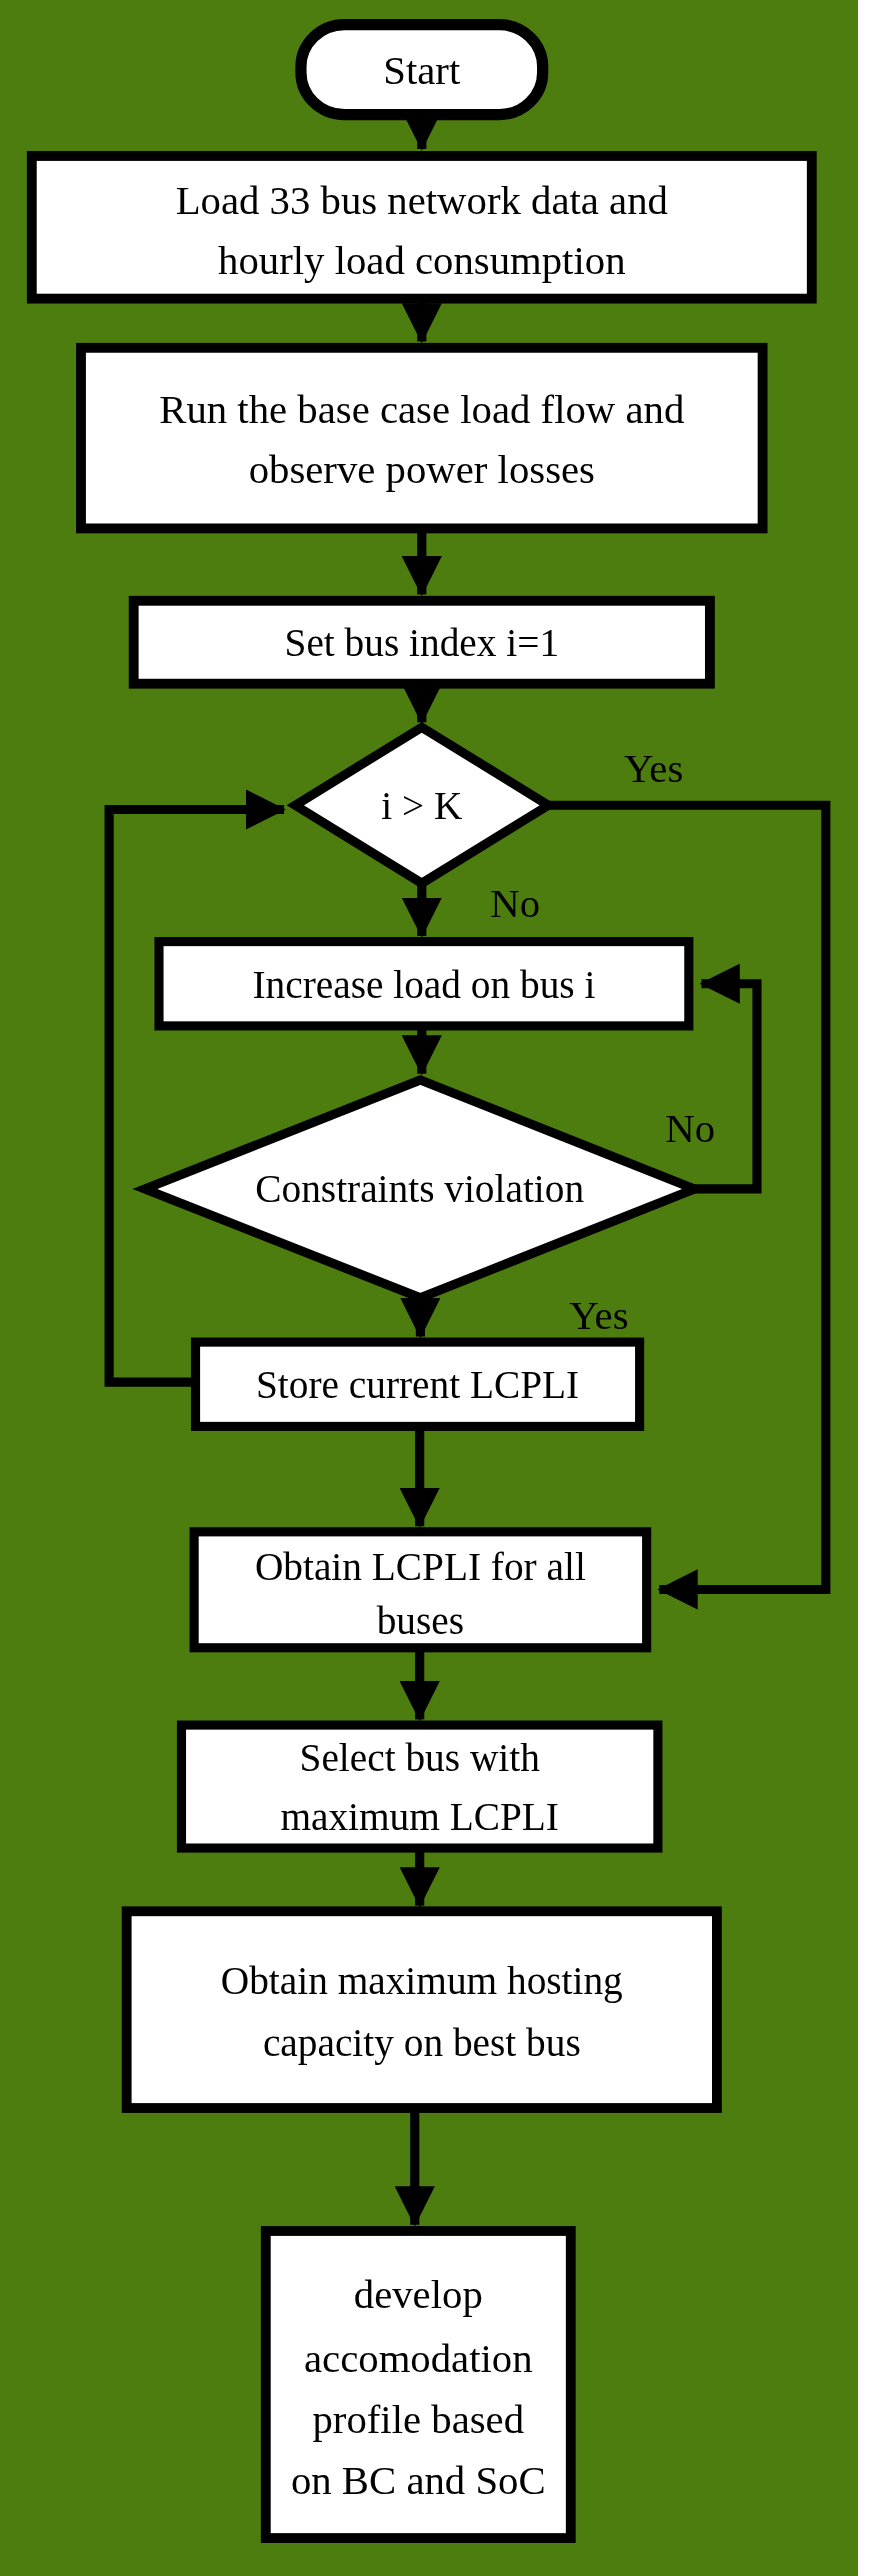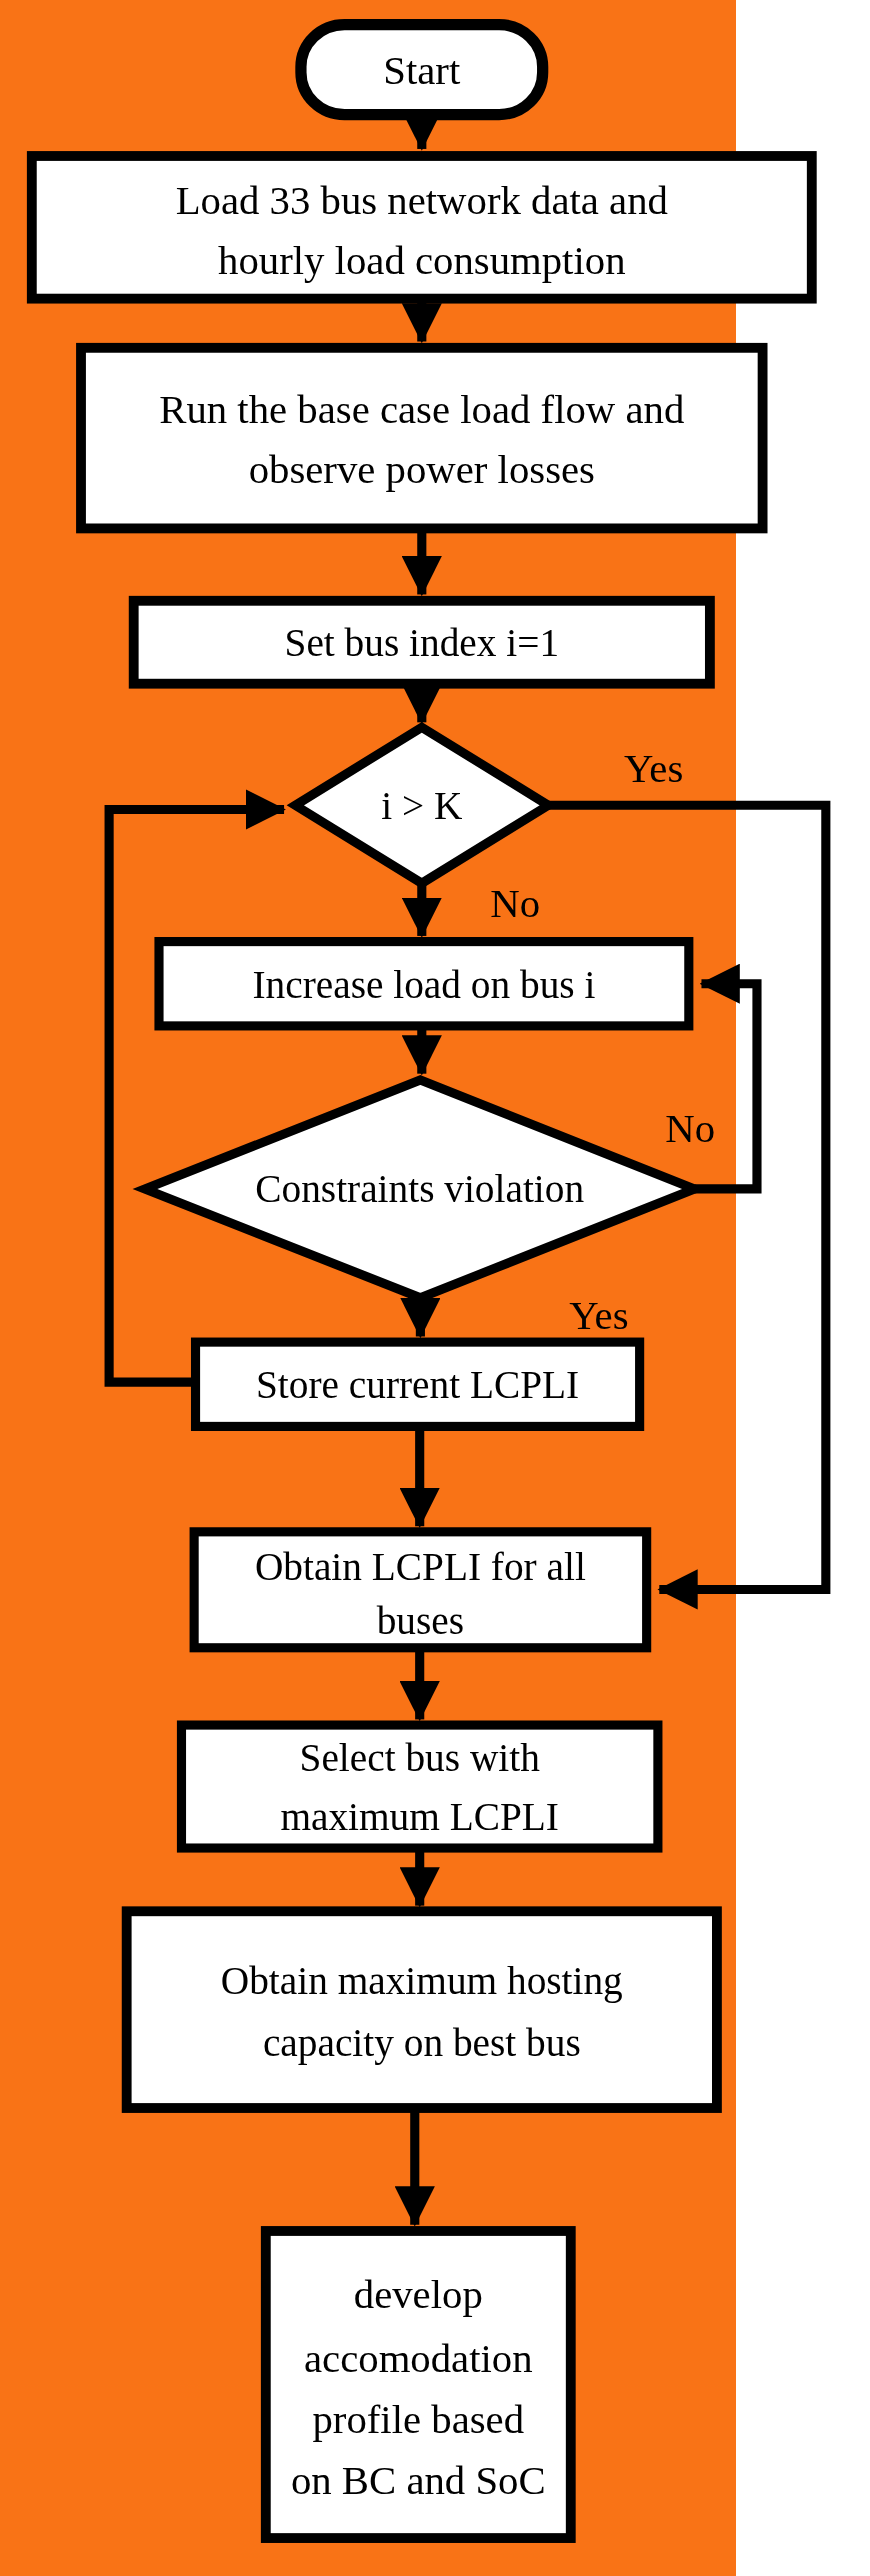--- a/index.html
+++ b/index.html
@@ -1,23 +1,23 @@
 <!DOCTYPE html>
 <html style="font-size:11.2px"><head>
 <meta charset="utf-8">
 <style>
   html, body {
     margin: 0;
     padding: 0;
     background: #ffffff;
   }
   .page {
-    width: 736px;
+    width: 858px;
     height: 2576px;
-    background: #f97316;
+    background: #4d7c0f;
   }
   svg {
     display: block;
   }
   .shape {
     fill: #ffffff;
     stroke: #000000;
   }
   .edge {
     fill: none;

